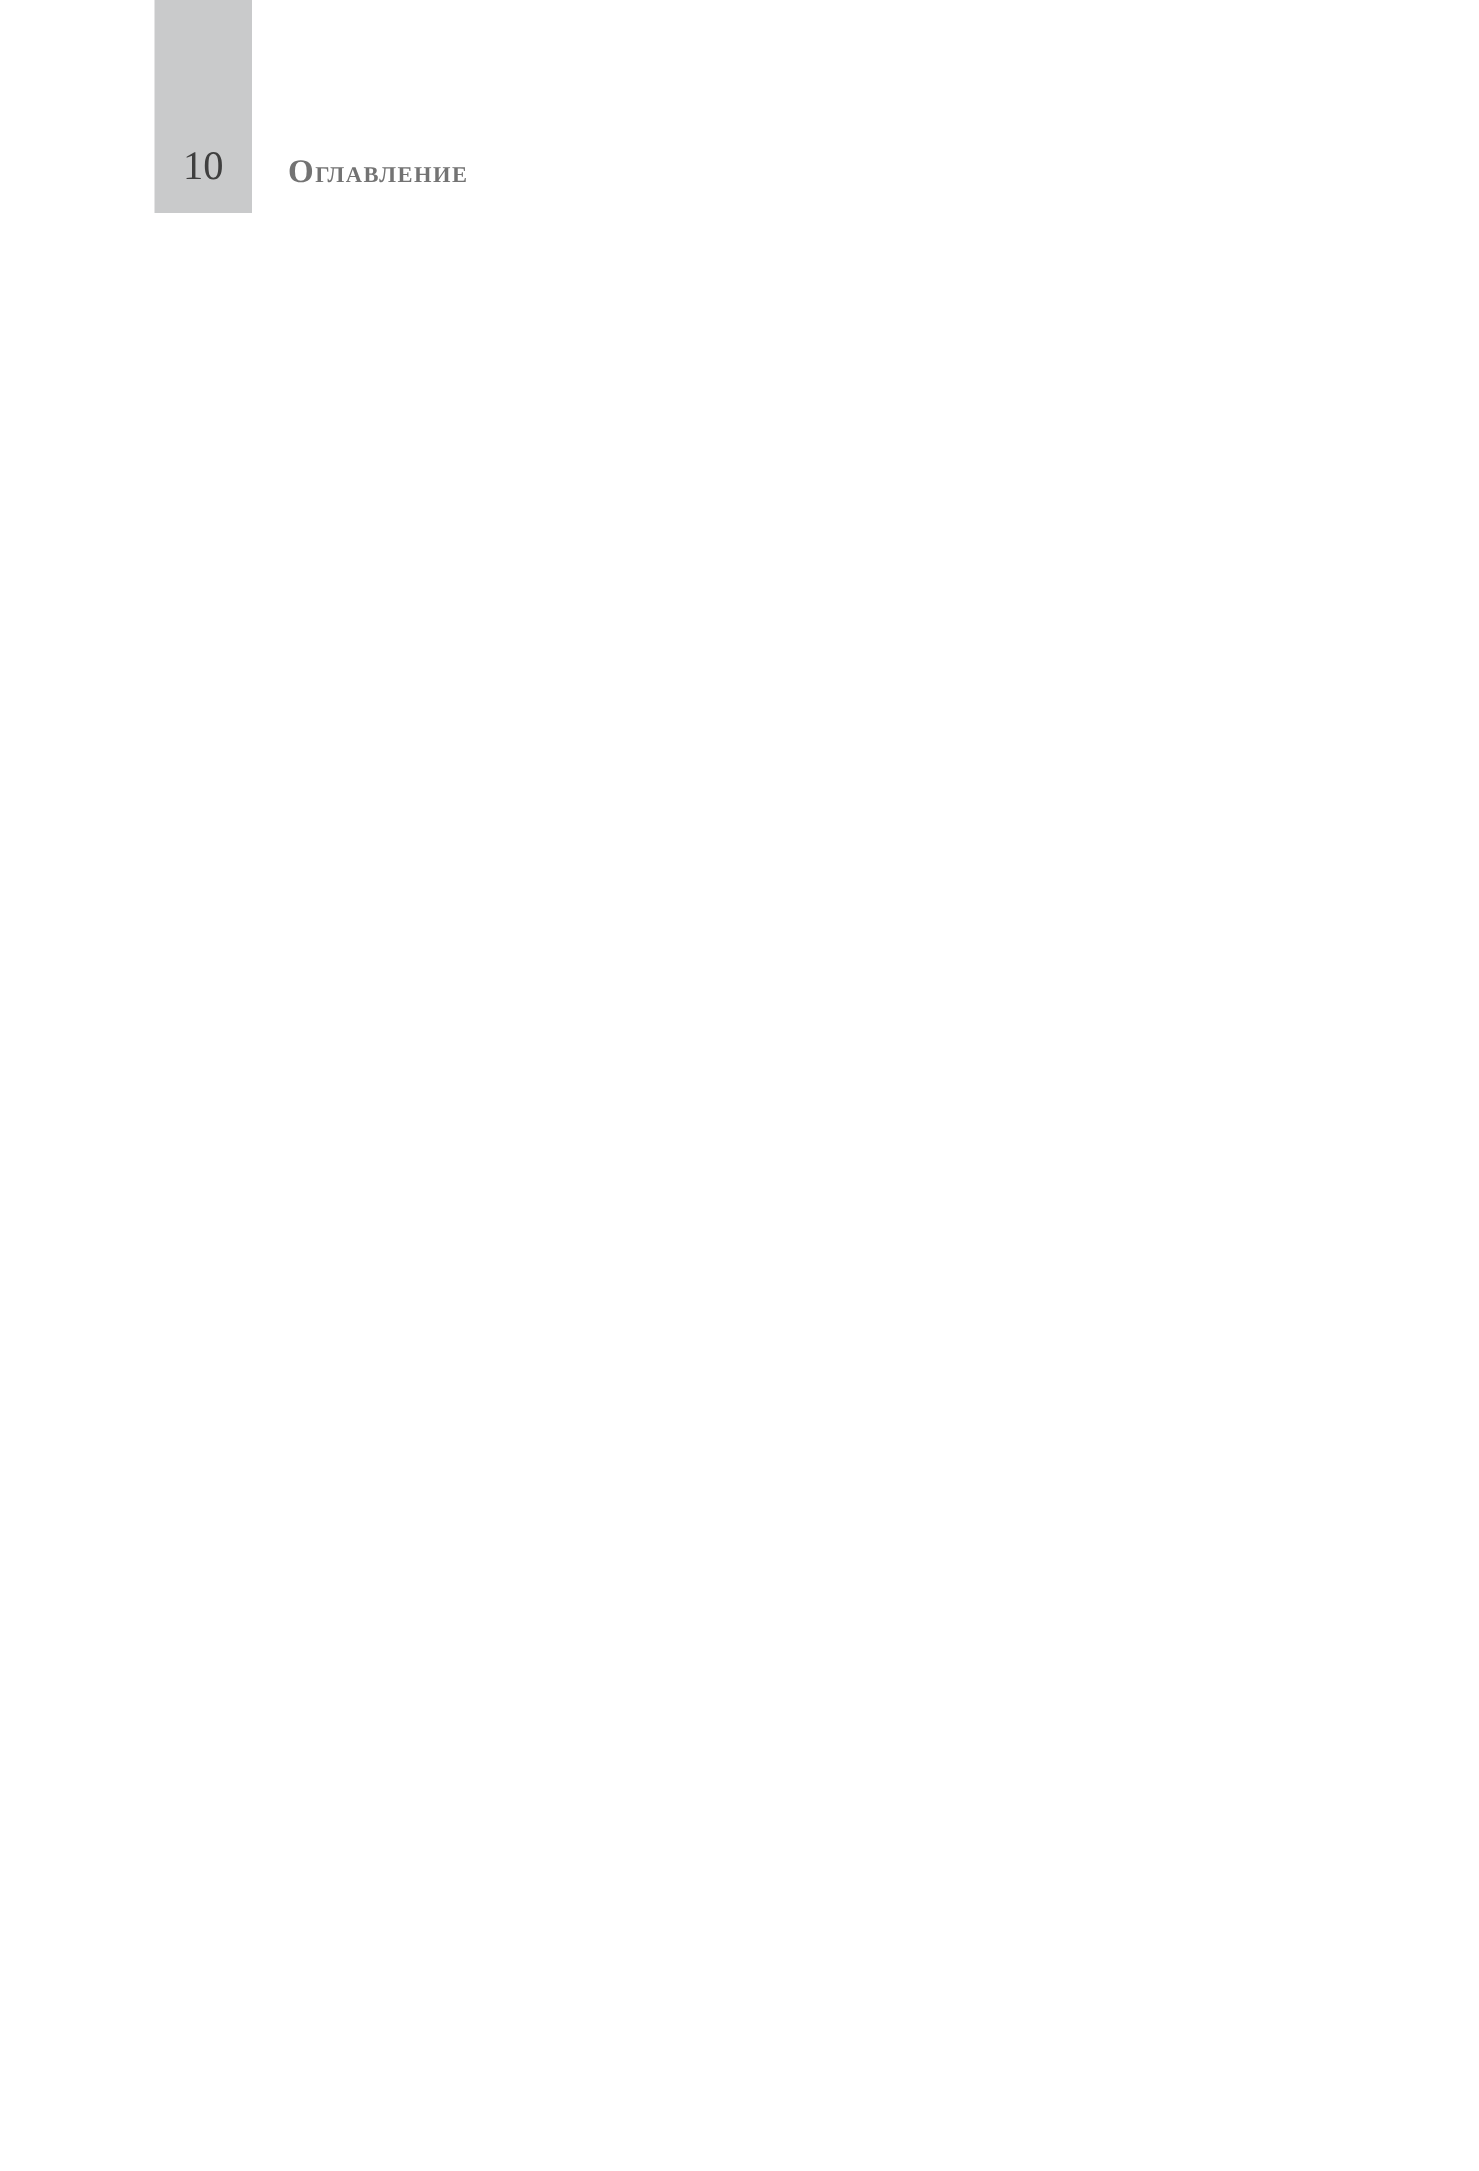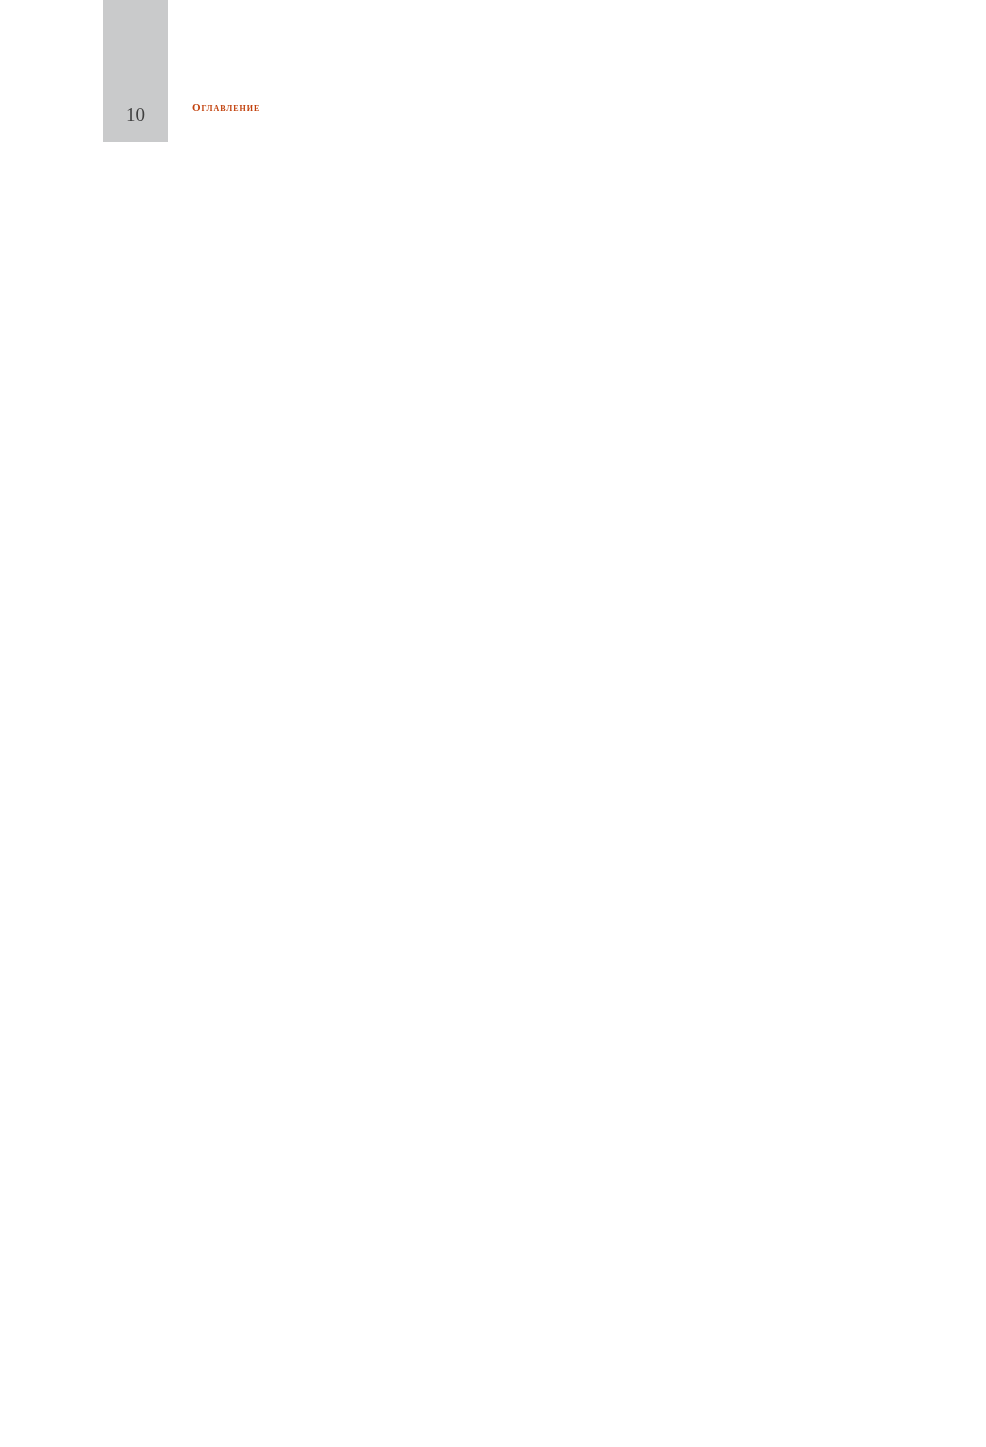--- a/index.html
+++ b/index.html
@@ -21,35 +21,35 @@
     position: absolute;
     left: 103px; top: 0;
     width: 65px; height: 142px;
     background: #c9cacb;
     display: flex;
     align-items: flex-end;
     justify-content: center;
   }
   .pagenum-box .num {
     font-family: "Liberation Serif", serif;
-    font-size: 19px;
+    font-size: 27px;
     color: #3f3f3f;
     padding-bottom: 16px;
   }
 
   
   .running-head {
     position: absolute;
     left: 192px; top: 101px;
     font-family: "Liberation Serif", serif;
     font-variant: small-caps;
     font-weight: 700;
-    font-size: 11px;
+    font-size: 22px;
     letter-spacing: 1px;
-    color: #c2410c;
+    color: #737373;
   }
 
   
   .toc {
     position: absolute;
     left: 205px;
     top: 171px;
     width: 666px;
     font-size: 16px;
     line-height: 28.3px;

